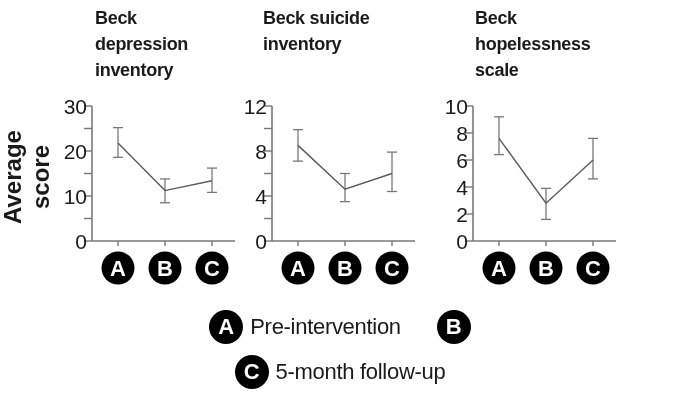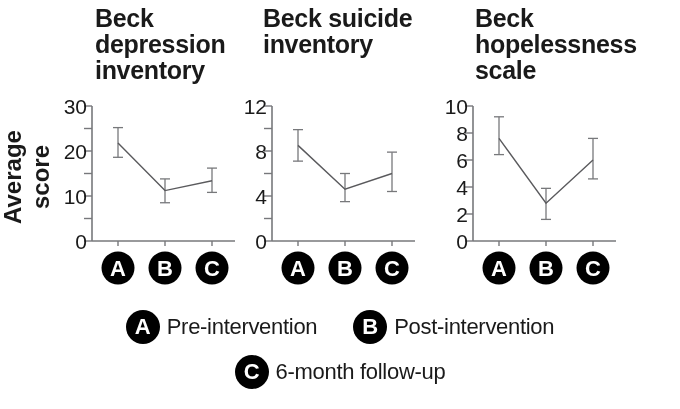--- a/index.html
+++ b/index.html
@@ -22,21 +22,21 @@
     transform: rotate(-90deg);
     font-size: 24px; font-weight: bold;
     line-height: 28px;
     text-align: center;
     white-space: pre-line;
     color: #1a1a1a;
   }
   .chart-title {
     position: absolute;
     top: 5px;
-    font-size: 25px; font-weight: bold;
+    font-size: 18px; font-weight: bold;
     line-height: 26px;
     letter-spacing: -0.3px;
     white-space: pre-line;
     color: #1a1a1a;
   }
   #title-0 { left: 95px; }
   #title-1 { left: 263px; }
   #title-2 { left: 475px; }
   .chart-svg { position: absolute; top: 100px; }
   #chart-0 { left: 60px; }
@@ -199,24 +199,23 @@
     </svg>
 
   <div class="legend">
     <div class="legend-row">
       <div class="legend-item">
         <span class="legend-marker">A</span>
         <span class="legend-label">Pre-intervention</span>
       </div>
       <div class="legend-item">
         <span class="legend-marker">B</span>
-        <span class="legend-label">Post-intervention</span>
       </div>
     </div>
     <div class="legend-row">
       <div class="legend-item">
         <span class="legend-marker">C</span>
-        <span class="legend-label">6-month follow-up</span>
+        <span class="legend-label">5-month follow-up</span>
       </div>
     </div>
   </div>
 
 </div>
 
 </body></html>

